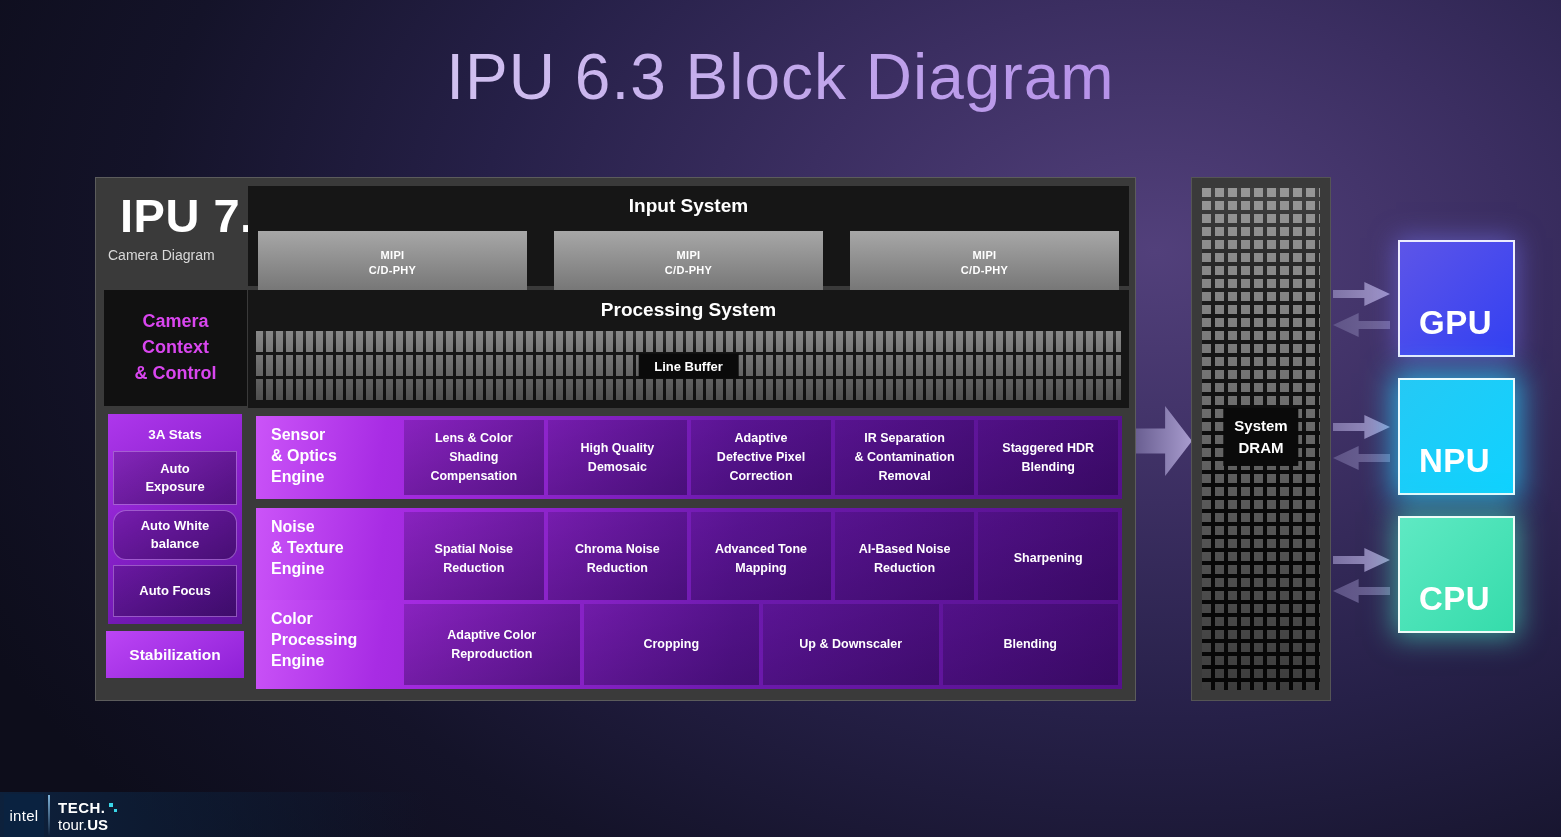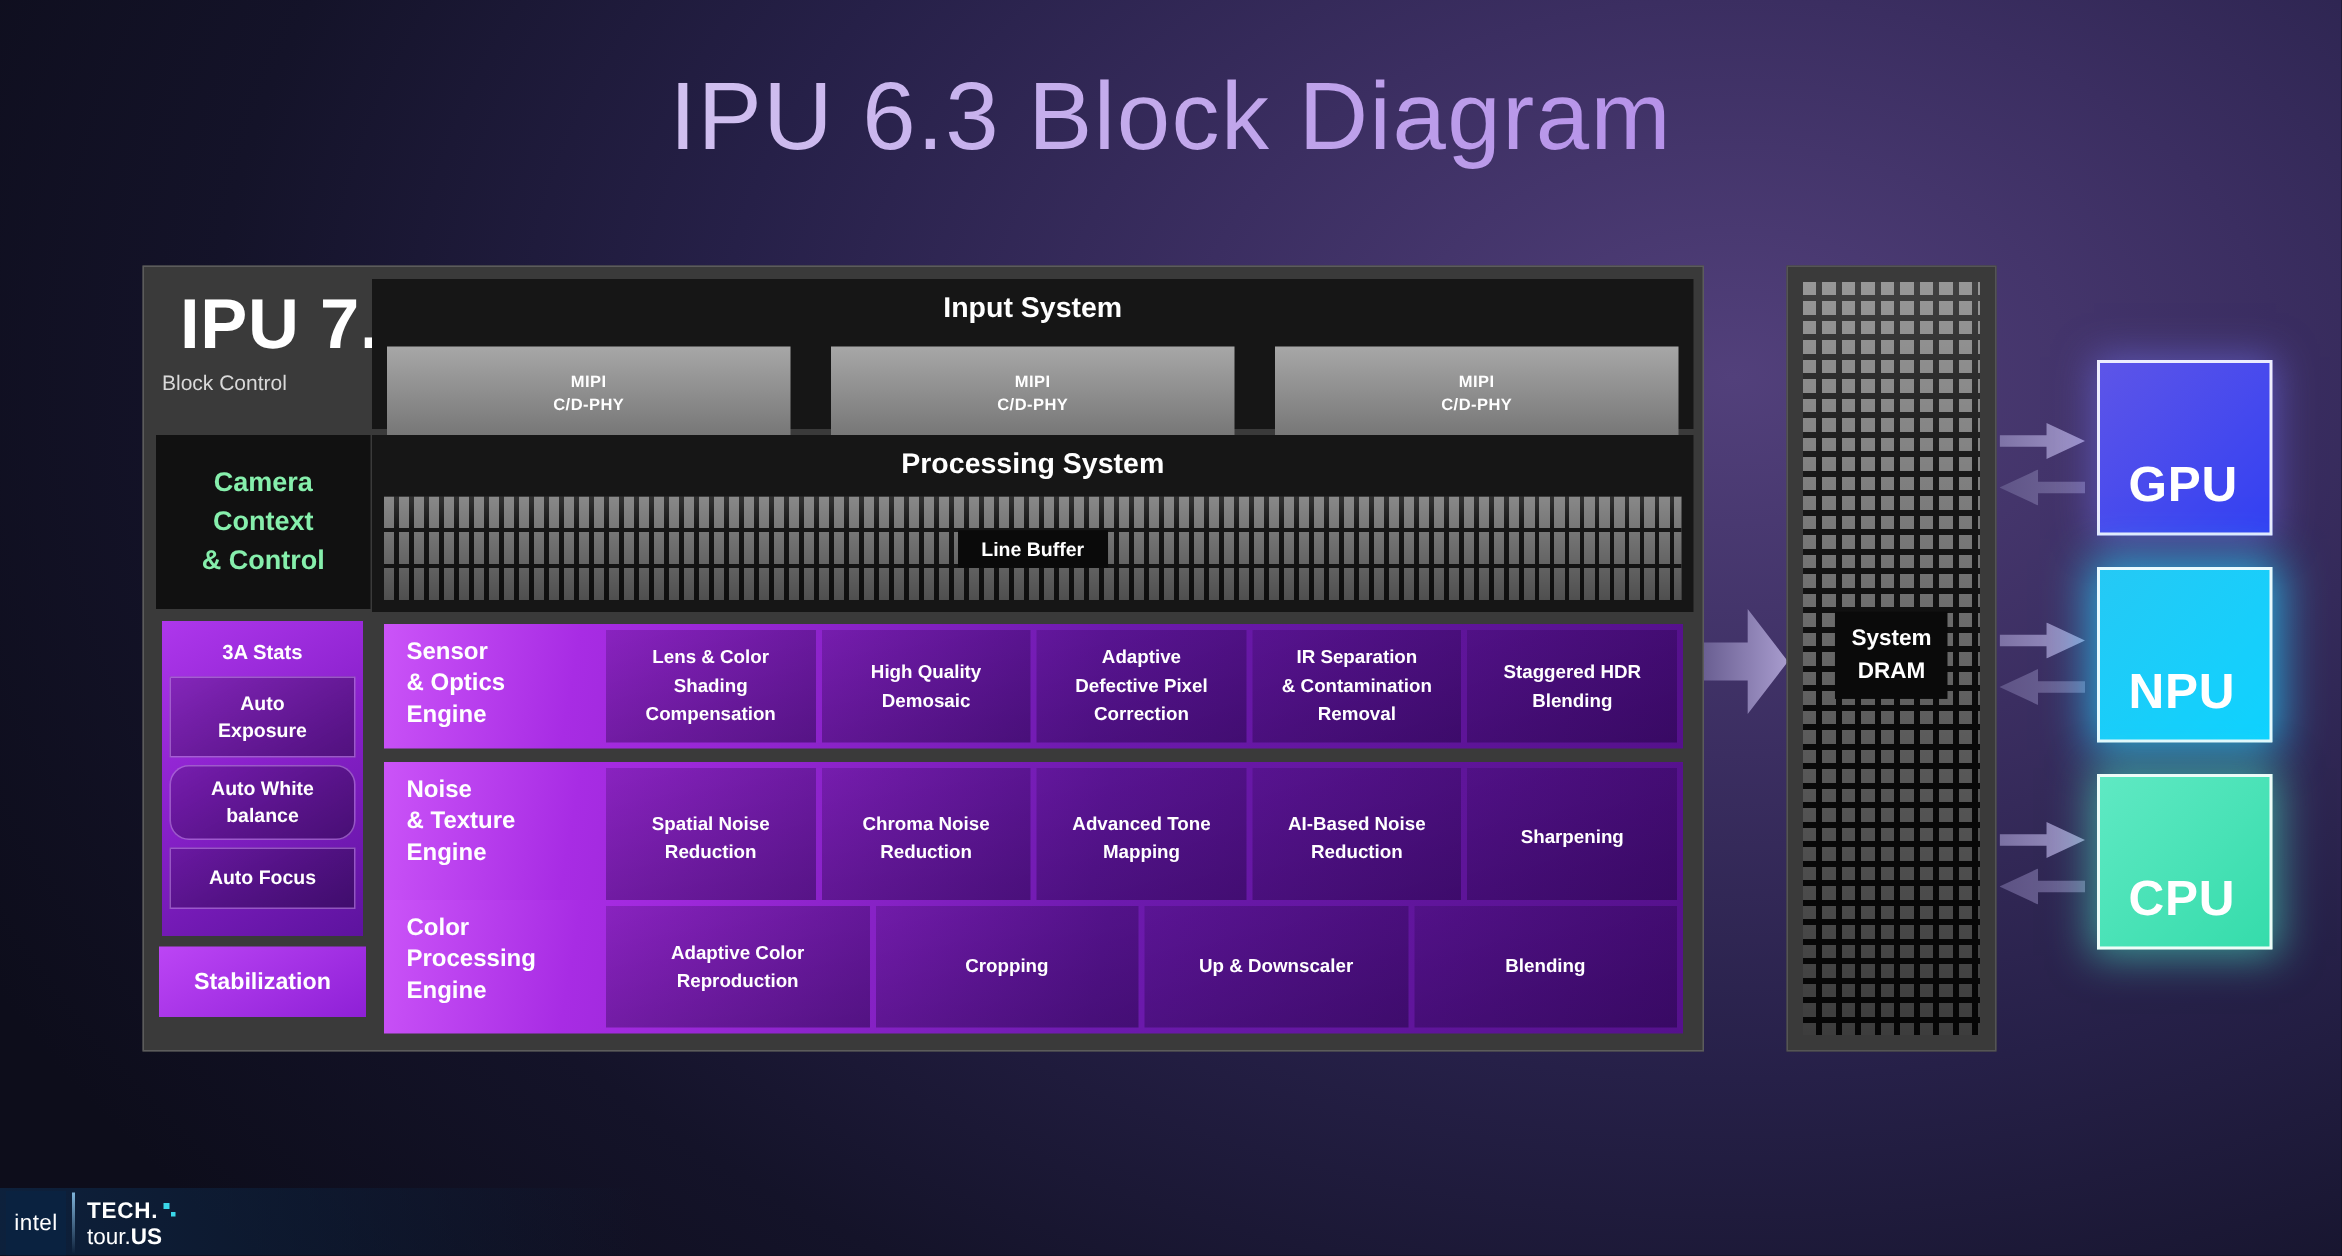--- a/index.html
+++ b/index.html
@@ -50,35 +50,35 @@
       repeating-linear-gradient(90deg, #787878 0 7px, #161616 7px 10px);
   }
   .line-buffer-label {
     position:absolute; left:50%; top:50%; transform:translate(-50%,-50%);
     background:#0a0a0a; color:#fff; font-size:13px; font-weight:700;
     padding:5px 16px; white-space:nowrap;
   }
 
   
   .camera-panel { left:8px; top:112px; width:143px; height:116px; background:#111; }
-  .camera-title { text-align:center; padding-top:18px; color:#86efac; font-size:18px; font-weight:700; line-height:1.45; }
+  .camera-title { text-align:center; padding-top:18px; color:#d946ef; font-size:18px; font-weight:700; line-height:1.45; }
   .stats-box {
     position:absolute; left:12px; top:236px; width:134px; height:210px;
     background:linear-gradient(150deg,#ae37ec 0%,#8a21cc 45%,#5d139e 100%);
   }
   .stats-title { text-align:center; padding-top:13px; color:#fff; font-size:13.5px; font-weight:700; }
   .stats-item {
     width:124px; margin:0 auto 5px auto; display:flex; align-items:center; justify-content:center;
     text-align:center; color:#fff; font-size:13px; font-weight:700; line-height:1.4;
     background:linear-gradient(150deg, rgba(10,0,25,.20), rgba(10,0,25,.40));
     border:1px solid rgba(215,155,255,.5);
   }
   .stats-item.first { margin-top:9px; height:54px; }
   .stats-item.mid   { height:50px;border-radius:13px; }
-  .stats-item.last  { height:41px; }
+  .stats-item.last  { height:52px; }
   .stabilization {
     position:absolute; left:10px; top:453px; width:138px; height:47px;
     display:flex; align-items:center; justify-content:center;
     background:linear-gradient(150deg,#bc45f5,#8e20d6);
     color:#fff; font-size:15.5px; font-weight:700;
   }
 
   
   .engine-row {
     position:absolute; left:160px; width:866px; display:flex;
@@ -170,21 +170,21 @@
 </style>
 </head>
 <body>
 
 <h1 class="title">IPU 6.3 Block Diagram</h1>
 
 <div class="main-block">
 
   <div class="ipu-label">
     <div class="big">IPU 7.5</div>
-    <div class="sub">Block Control</div>
+    <div class="sub">Camera Diagram</div>
   </div>
 
   <div class="panel input-system">
     <div class="panel-header">Input System</div>
     <div class="mipi-row">
       <div class="mipi pre">MIPI
 C/D-PHY</div>
       <div class="mipi pre">MIPI
 C/D-PHY</div>
       <div class="mipi pre">MIPI

